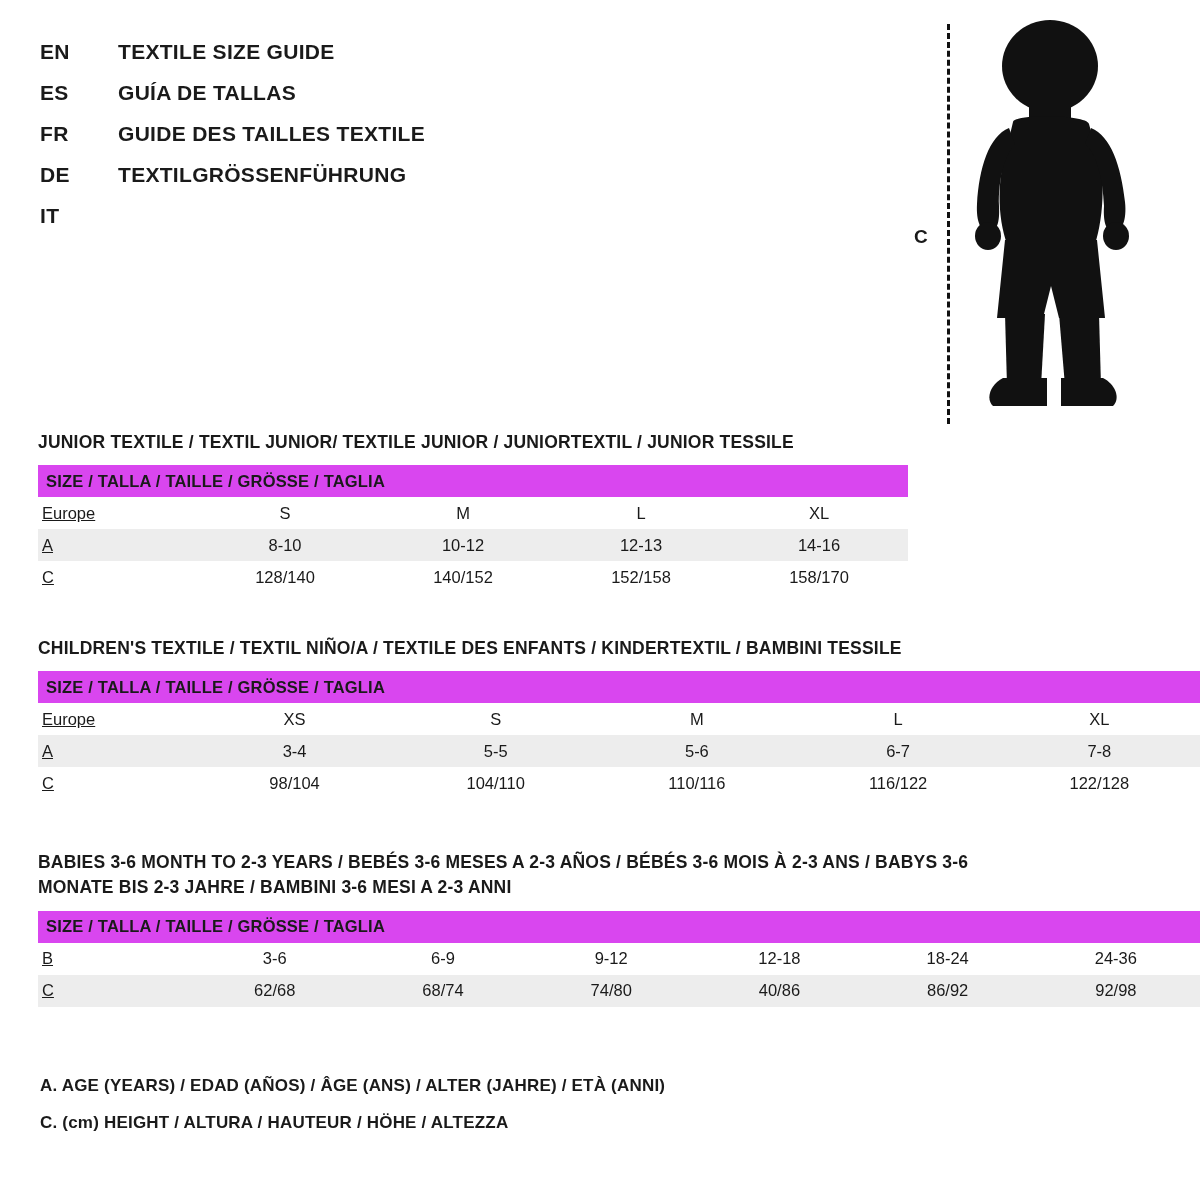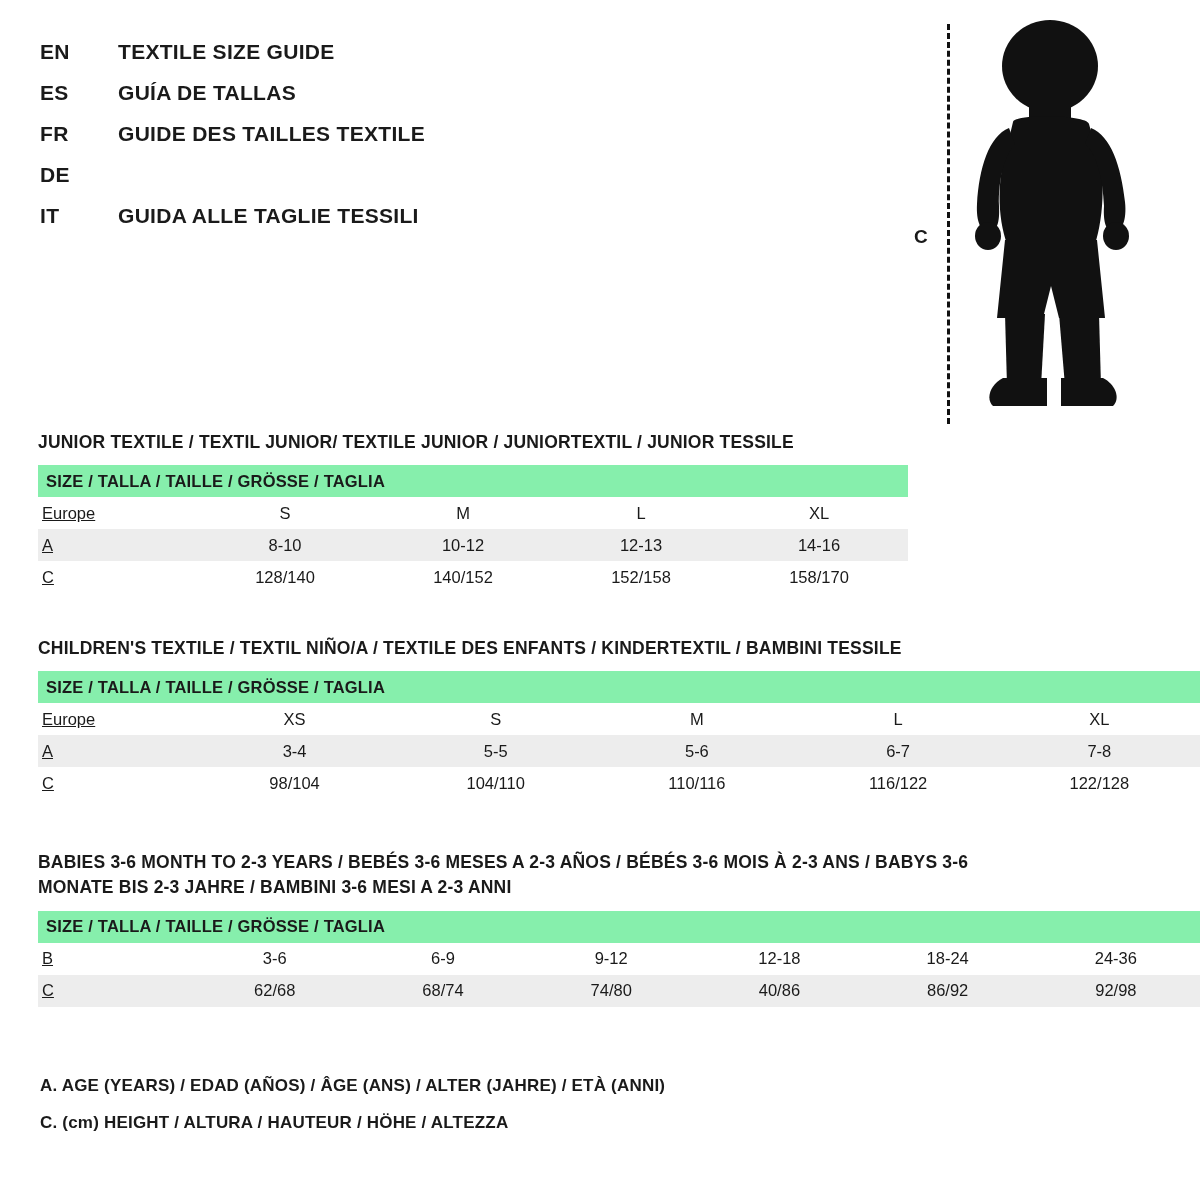--- a/index.html
+++ b/index.html
@@ -98,21 +98,21 @@
     border-collapse: collapse;
     font-size: 16.5px;
     color: #1a1a1a;
   }
   table.size-table td {
     padding: 5px 4px;
     height: 22px;
     font-weight: 400;
   }
   tr.head-row td {
-    background: #86efac;
+    background: #d946ef;
     font-weight: 700;
     letter-spacing: 0.2px;
     font-size: 16.5px;
     padding-left: 8px;
   }
   tr.shade td {
     background: #ededed;
   }
   tr.plain td {
     background: #ffffff;
@@ -160,24 +160,24 @@
     <div class="lang-row">
       <span class="lang-code">ES</span>
       <span class="lang-text">GUÍA DE TALLAS</span>
     </div>
     <div class="lang-row">
       <span class="lang-code">FR</span>
       <span class="lang-text">GUIDE DES TAILLES TEXTILE</span>
     </div>
     <div class="lang-row">
       <span class="lang-code">DE</span>
+      <span class="lang-text">TEXTILGRÖSSENFÜHRUNG</span>
     </div>
     <div class="lang-row">
       <span class="lang-code">IT</span>
-      <span class="lang-text">GUIDA ALLE TAGLIE TESSILI</span>
     </div>
   </div>
 
   <div class="figure-area">
     <span class="figure-label">C</span>
     <div class="dash-line"></div>
     <svg class="figure-svg" width="200" height="410" viewBox="0 0 200 410">
       <g fill="#111111">
 
         <ellipse cx="95" cy="48" rx="48" ry="46"></ellipse>

